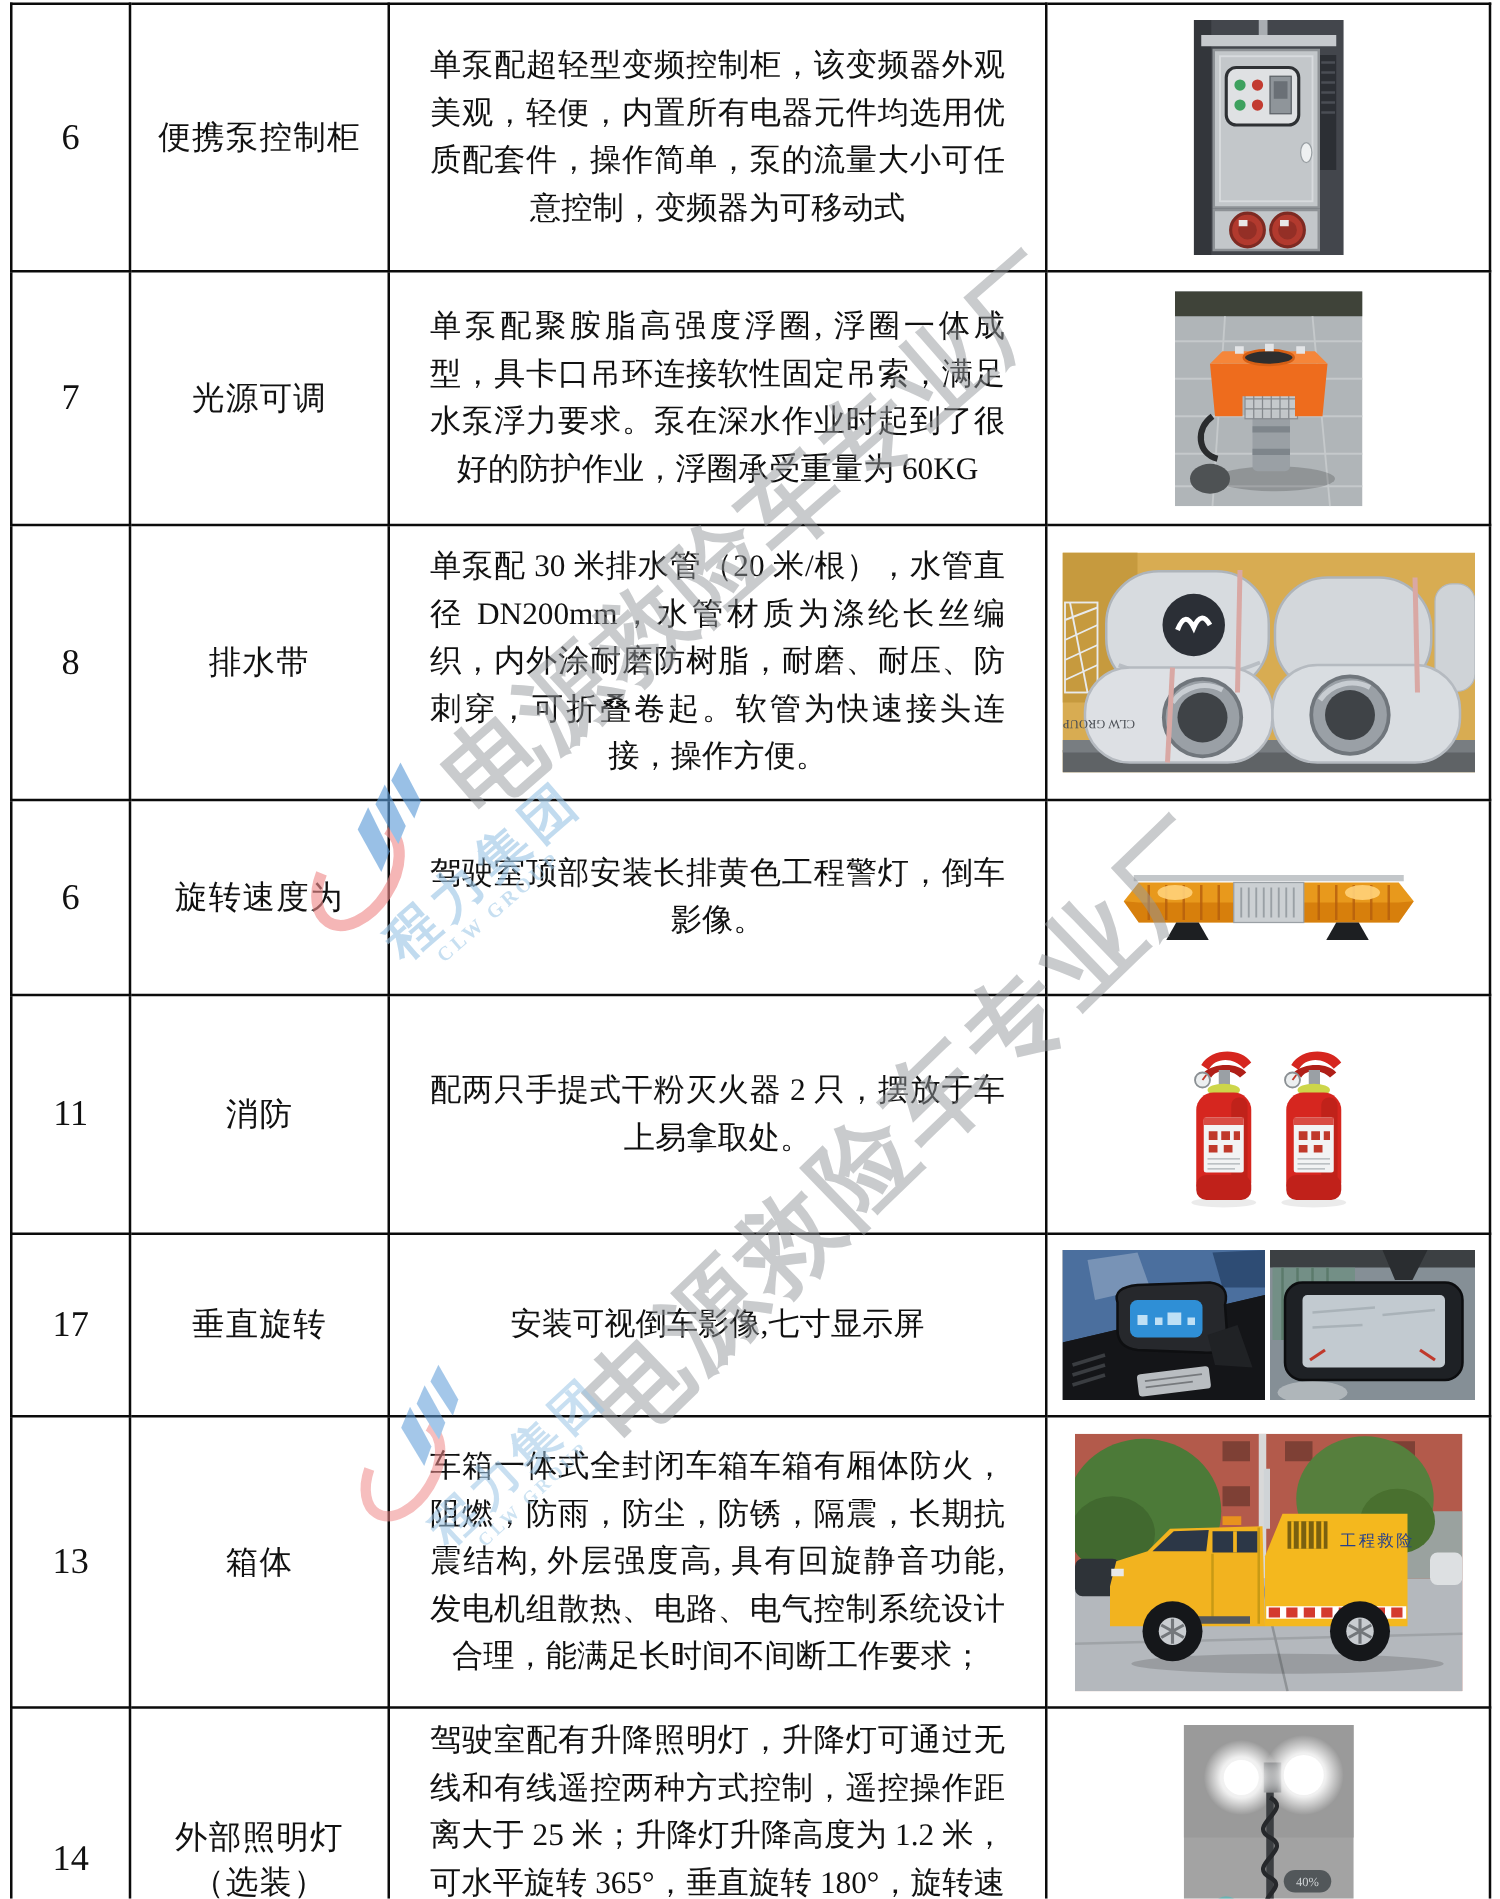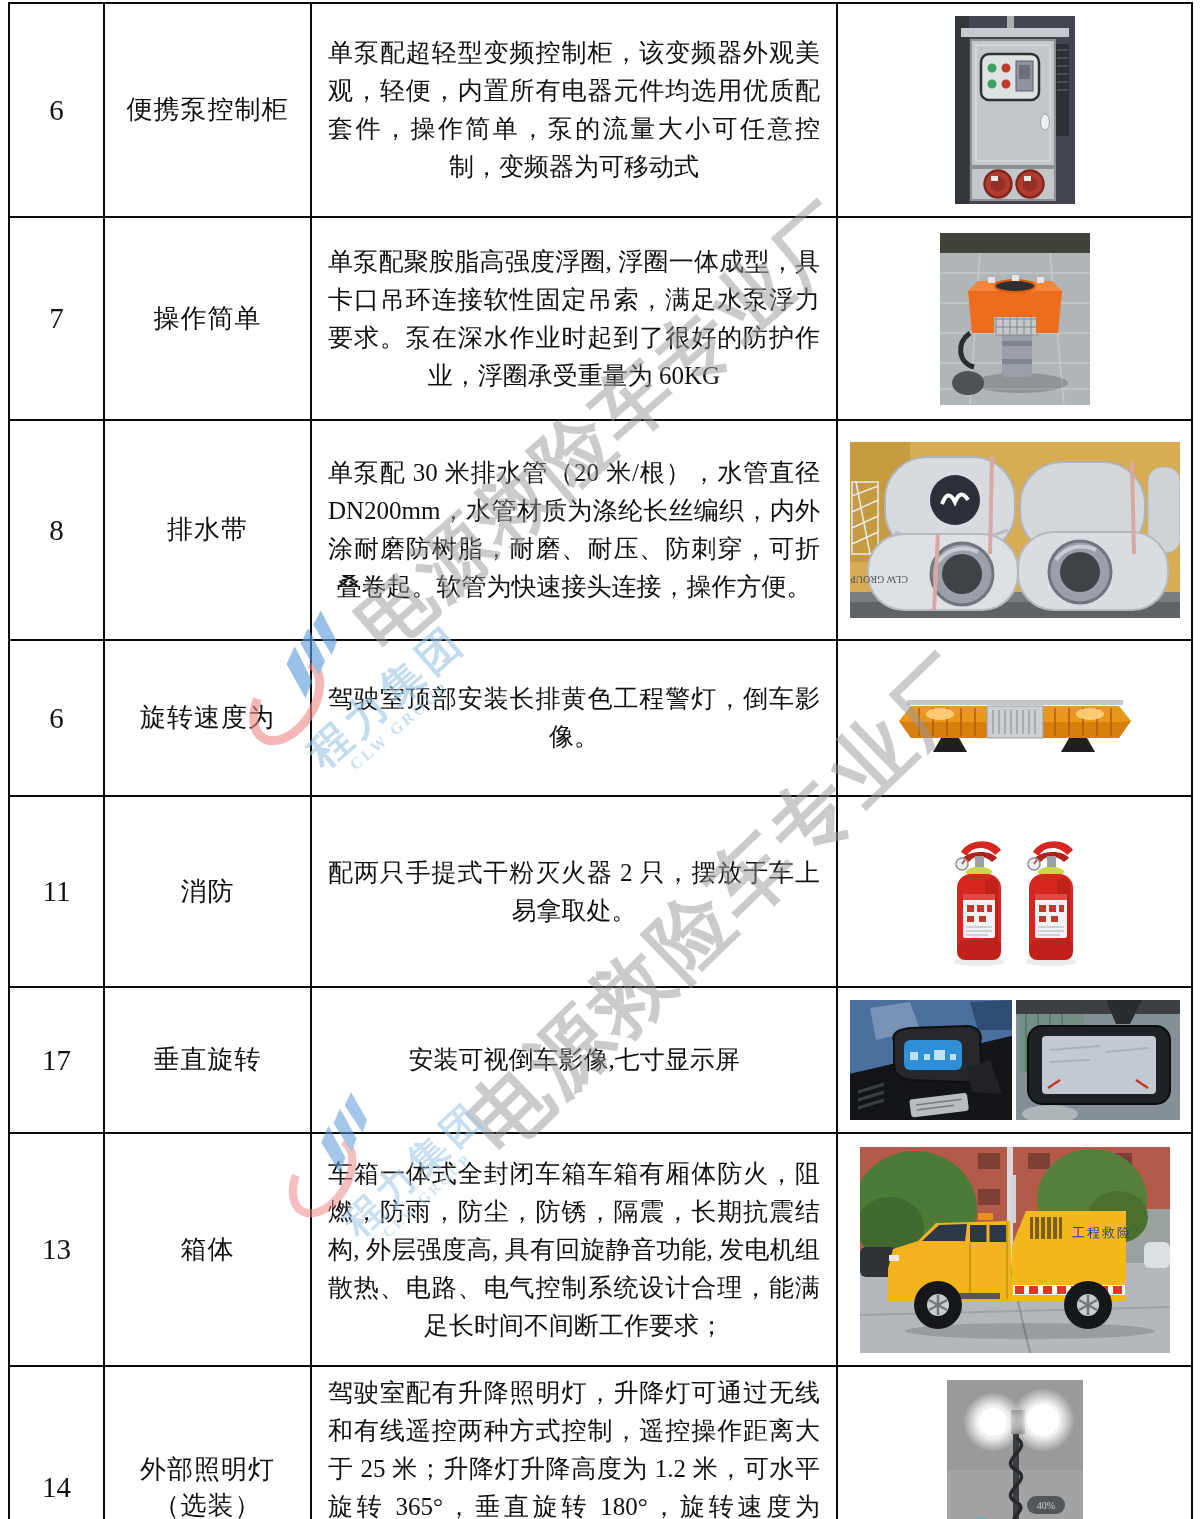--- a/index.html
+++ b/index.html
@@ -6,21 +6,21 @@
   .canvas {
     position:relative; width:1200px; height:1519px; background:#ffffff;
     overflow:hidden; font-family:"Liberation Serif","DejaVu Serif",serif; color:#111;
   }
   table.spec { position:absolute; left:8px; top:2px; width:1183px;
     border-collapse:collapse; table-layout:fixed; z-index:1; }
   td { border:2px solid #0b0b0b; vertical-align:middle; overflow:hidden; }
   td.no { text-align:center; font-size:29px; }
   td.nm { text-align:center; font-size:26px; letter-spacing:1px; line-height:36px;margin-left:20px; }
   td.ds { font-size:25px; line-height:38px; text-align:justify; text-align-last:center;
-          padding:6px 16px; }
+          padding:6px 32px; }
   td.im { text-align:center; padding:0; }
   td.im .ph { display:inline-block; vertical-align:middle; font-size:0; }
   tr.r6 td{height:200px} tr.r7 td{height:189px} tr.r8 td{height:206px}
   tr.r10 td{height:142px} tr.r11 td{height:177px} tr.r12 td{height:132px}
   tr.r13 td{height:219px} tr.r14 td{height:229px}
 
   
   .wm-streak { position:absolute; z-index:5; pointer-events:none; white-space:nowrap;
     font-weight:bold; color:rgba(148,151,155,0.5); }
   #wm1 { left:605px; top:428px; font-size:76px; letter-spacing:3px;
@@ -87,21 +87,21 @@
             <circle cx="75" cy="168" r="7.5" fill="#942f26"></circle>
             <rect x="36" y="160" width="7" height="5" fill="#e8e8e8"></rect>
                 <rect x="69" y="160" width="7" height="5" fill="#e8e8e8"></rect>
           </svg>
         </span>
       </td>
     </tr>
 
     <tr class="r7">
       <td class="no">7</td>
-      <td class="nm">操作简单</td>
+      <td class="nm">光源可调</td>
       <td class="ds">单泵配聚胺脂高强度浮圈, 浮圈一体成型，具卡口吊环连接软性固定吊索，满足水泵浮力要求。泵在深水作业时起到了很好的防护作业，浮圈承受重量为 60KG</td>
       <td class="im">
         <span class="ph">
           <svg width="150" height="172" viewBox="0 0 150 172">
             <rect width="150" height="172" fill="#b0b5b8"></rect>
             <rect x="0" y="0" width="150" height="20" fill="#3f4339"></rect>
             <g stroke="#c5c9cb" stroke-width="1.5">
                   <line x1="0" y1="40" x2="150" y2="40"></line>
                   <line x1="0" y1="70" x2="150" y2="70"></line>
                   <line x1="0" y1="100" x2="150" y2="100"></line>

